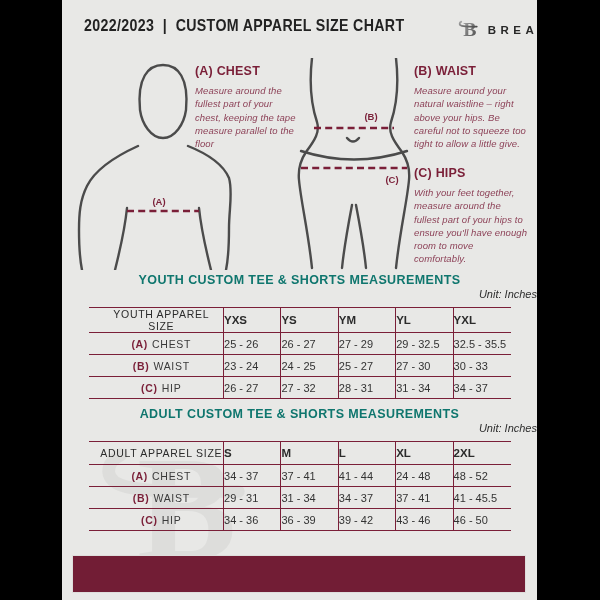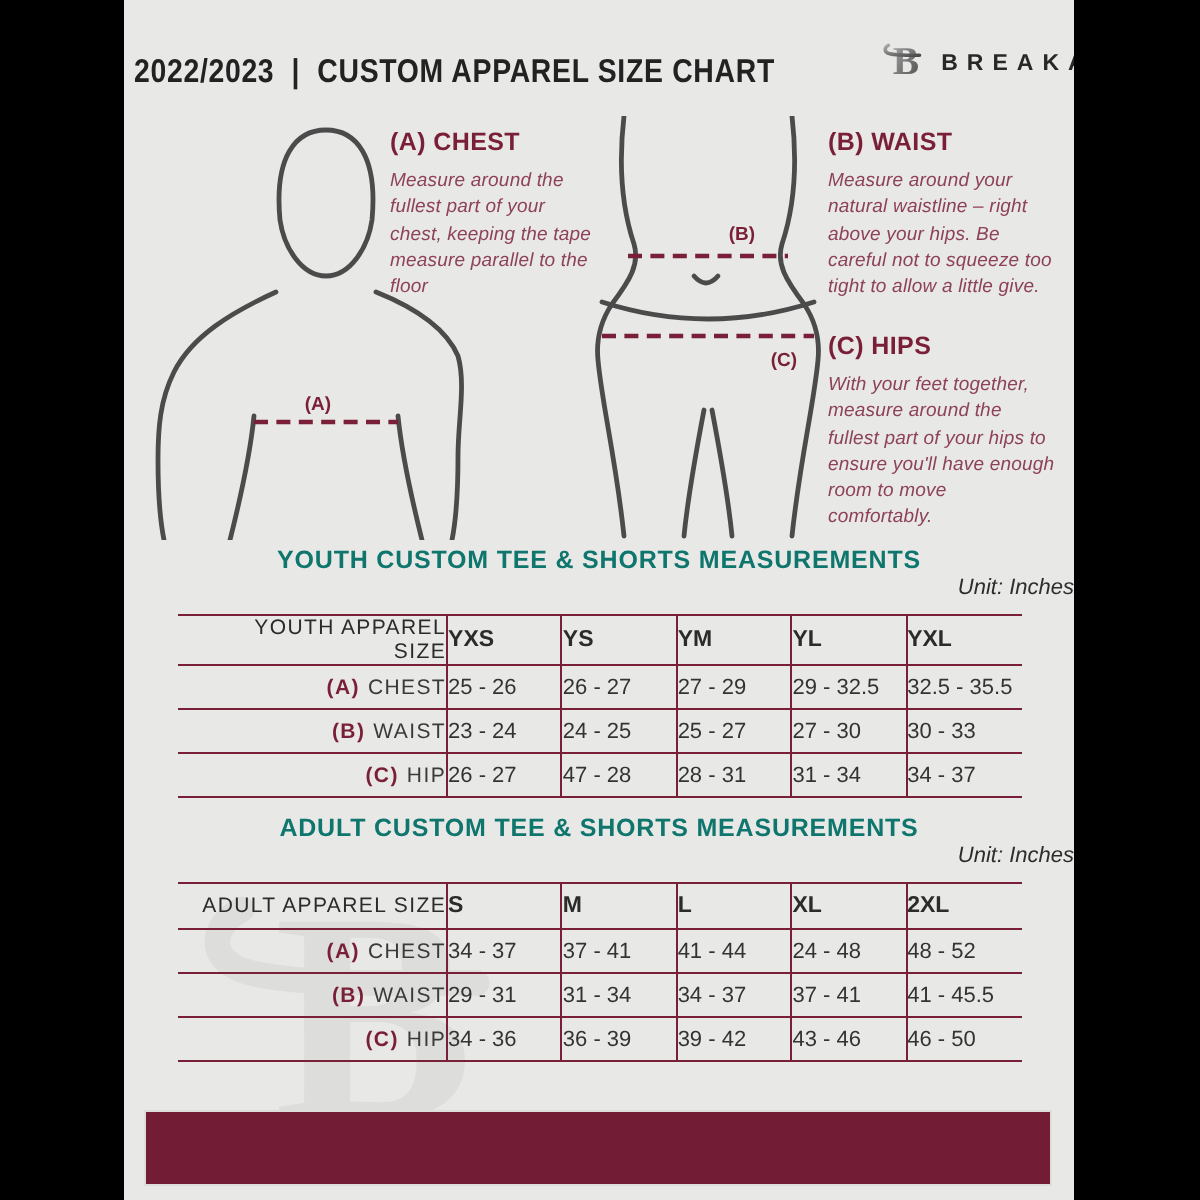--- a/index.html
+++ b/index.html
@@ -7,21 +7,21 @@
   body { background:#000; position:relative; font-family:"Liberation Sans", sans-serif; overflow:hidden; }
 
   .page { position:absolute; left:62px; top:0; width:475px; height:600px;
           background:#e8e8e6; overflow:hidden; }
 
   
   .watermark { position:absolute; left:18px; top:420px; width:210px; height:160px; opacity:.85; }
 
   
   .header { position:absolute; top:16px; left:0; right:0; height:30px;
-            display:flex; align-items:flex-end; justify-content:space-between; padding:0 5px; }
+            display:flex; align-items:flex-start; justify-content:space-between; padding:0 22px; }
   .title { font-weight:bold; font-size:16.5px; color:#222; letter-spacing:.4px;
            white-space:pre; transform:scaleX(.86); transform-origin:left center; }
   .brand { display:flex; align-items:center; gap:7px; }
   .brand-name { font-weight:bold; font-size:11.5px; letter-spacing:4.5px; color:#282828; white-space:nowrap; }
 
   
   .diagrams { position:absolute; top:56px; left:0; right:0; height:218px; }
   .fig { position:absolute; }
   .fig svg { display:block; }
   .guide { position:absolute; }
@@ -33,21 +33,21 @@
   .sec-youth { top:273px; }
   .sec-adult { top:407px; }
   .tbl-title { text-align:center; font-weight:bold; font-size:12.5px; color:#0f766e; letter-spacing:.4px; }
   .tbl-unit  { text-align:right; font-style:italic; font-size:11px; color:#2d2d2d; margin-top:1px; }
   table { width:422px; margin:7px auto 0; border-collapse:collapse; table-layout:fixed;
           border-top:1.4px solid #7a1f38; border-bottom:1.4px solid #7a1f38; }
   tr { border-bottom:1.4px solid #7a1f38; }
   td { height:22px; font-size:11px; color:#333; text-align:left; background:transparent; }
   td:not(:first-child) { border-left:1.4px solid #7a1f38; }
   tr.hd td { height:23px; font-weight:bold; font-size:11.5px; color:#2b2b2b; }
-  td.lbl { text-align:right; padding-left:11px; font-size:10.5px; letter-spacing:.7px; color:#3a3a3a; }
+  td.lbl { text-align:center; padding-left:11px; font-size:10.5px; letter-spacing:.7px; color:#3a3a3a; }
   tr.hd td.lbl { font-weight:normal; font-size:10.5px; }
   .pfx { color:#7a1f38; font-weight:bold; margin-right:4px; }
 
   
   .footer-bar { position:absolute; left:10px; top:555px; width:454px; height:38px;
                 background:#721d35; border:1px solid #dedddb; }
 
   .body-stroke { fill:none; stroke:#4b4b4b; stroke-width:2.4; stroke-linecap:round; }
   .dash { fill:none; stroke:#7a1f38; stroke-width:2.3; stroke-dasharray:7 4.2; }
   .pt-label { font-size:9.5px; font-weight:bold; fill:#7a1f38; font-family:"Liberation Sans",sans-serif; }
@@ -161,21 +161,21 @@
         <td class="lbl"><span class="pfx">(B)</span><span>WAIST</span></td>
         <td>23 - 24</td>
         <td>24 - 25</td>
         <td>25 - 27</td>
         <td>27 - 30</td>
         <td>30 - 33</td>
       </tr>
       <tr>
         <td class="lbl"><span class="pfx">(C)</span><span>HIP</span></td>
         <td>26 - 27</td>
-        <td>47 - 28</td>
+        <td>27 - 32</td>
         <td>28 - 31</td>
         <td>31 - 34</td>
         <td>34 - 37</td>
       </tr>
     </tbody>
       </table>
   </div>
 
   <div class="section sec-adult">
     <div class="tbl-title">ADULT CUSTOM TEE &amp; SHORTS MEASUREMENTS</div>

